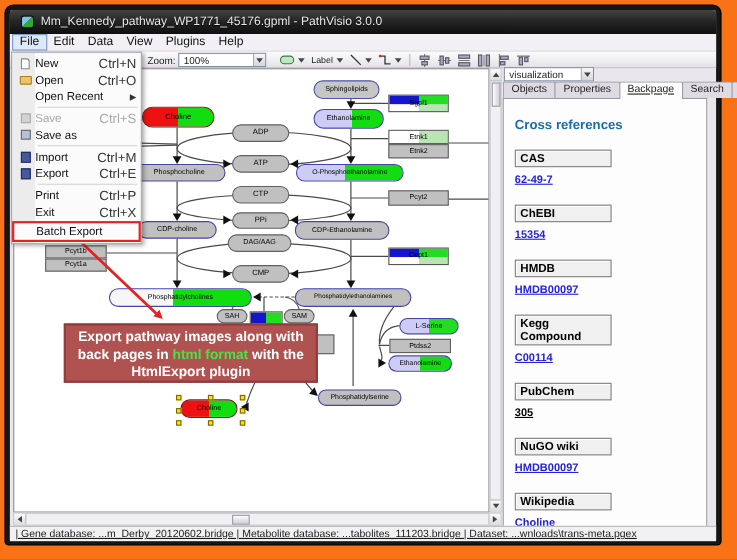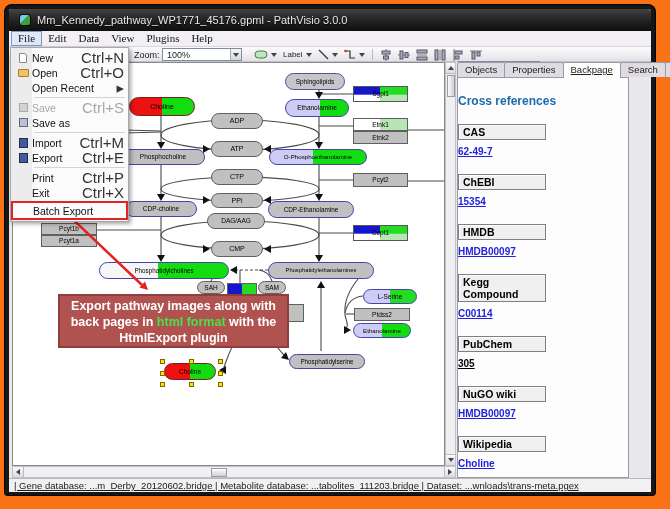--- a/index.html
+++ b/index.html
@@ -10,21 +10,21 @@
   
   .titlebar{position:absolute;left:0;top:0;right:0;height:22px;
             background:linear-gradient(#434343,#262626 45%,#0e0e0e);
             display:flex;align-items:center;padding-left:10px;border-radius:3px 3px 0 0;}
   .appicon{width:12px;height:12px;border-radius:3px;margin-right:6px;
            background:linear-gradient(135deg,#7ec4f0 0 45%,#3aa33a 45% 100%);border:1px solid #0a0a0a;}
   .title-text{color:#e9e9e9;font-size:11px;white-space:nowrap;text-shadow:0 1px 1px #000;}
   
   .menubar{position:absolute;left:0;top:22px;right:0;height:16px;background:#f2f0f4;
            border-bottom:1px solid #d8d6da;display:flex;align-items:stretch;padding-left:2px;font-size:11px;}
-  .menu-item{padding:1px 6px 12px 6px;color:#111;font-family:Liberation Serif, serif;}
+  .menu-item{padding:1px 6px 12px 6px;color:#111;}
   .menu-item.active{background:#dde8f8;border:1px solid #7a98c8;padding-top:0;}
   
   .toolbar{position:absolute;left:0;top:38px;right:0;height:15px;
            background:linear-gradient(#fcfcfd,#e4e2e8);border-bottom:1px solid #c6c4ca;font-size:9px;color:#222;}
   .tb-abs{position:absolute;top:1px;height:13px;display:flex;align-items:center;}
   .combo{background:#fff;border:1px solid #7e8fa5;height:13px;display:flex;align-items:center;
          font-size:9px;padding-left:4px;position:relative;}
   .combo .carrow{margin-left:auto;width:11px;height:100%;background:linear-gradient(#f6f6f6,#d7d7dc);
                  border-left:1px solid #aab;display:flex;align-items:center;justify-content:center;}
   .tri-d{width:0;height:0;border-left:3px solid transparent;border-right:3px solid transparent;border-top:4px solid #444;}
@@ -51,44 +51,44 @@
   .sb-btn{width:11px;background:linear-gradient(#fbfbfb,#dcdce0);border-right:1px solid #bbb;
           display:flex;align-items:center;justify-content:center;}
   .sb-btn.right{margin-left:auto;border-left:1px solid #bbb;border-right:none;}
   .sb-thumb-h{position:absolute;left:198px;top:1px;width:16px;height:9px;
               background:linear-gradient(#fdfdfd,#cfcfd6);border:1px solid #9a9aa2;}
   .sb-thumb-v{position:absolute;left:1px;top:12px;width:8px;height:22px;
               background:linear-gradient(90deg,#fdfdfd,#cfcfd6);border:1px solid #9a9aa2;}
   .tri-u{width:0;height:0;border-left:3px solid transparent;border-right:3px solid transparent;border-bottom:4px solid #444;}
   .tri-l{width:0;height:0;border-top:3px solid transparent;border-bottom:3px solid transparent;border-right:4px solid #444;}
   
-  .rpanel{position:absolute;left:448px;top:0;width:172px;height:416px;}
+  .rpanel{position:absolute;left:448px;top:12px;width:186px;height:416px;}
   .tabs{position:absolute;left:0;top:0;right:0;height:15px;display:flex;font-size:9.5px;}
   .tab{padding:1px 7px 0 7px;background:#dedbe2;border:1px solid #9a9aa4;border-bottom:none;
        margin-right:-1px;color:#222;border-radius:2px 2px 0 0;}
   .tab.active{background:#fdfdfd;position:relative;z-index:2;height:16px;text-decoration:underline;}
   .rcontent{position:absolute;left:0;top:15px;right:0;bottom:0;background:#fdfdfd;
-            border:1px solid #9a9aa4;padding:10px 0;overflow:hidden;}
+            border:1px solid #9a9aa4;padding:10px 10px;overflow:hidden;}
   .bp-title{color:#1b6aad;font-weight:bold;font-size:12px;margin:6px 0 16px 0;}
   .bp-sec{margin-bottom:17px;}
   .bp-header{width:88px;background:#f0f0f0;border:1px solid #808080;box-shadow:inset 1px 1px 0 #fff;
              font-weight:bold;font-size:10.5px;padding:1px 4px;color:#000;}
   .bp-value{margin-top:6px;font-size:10px;font-weight:bold;text-decoration:underline;}
   .bp-value.link{color:#2222dd;text-decoration:underline;}
   
   .statusbar{position:absolute;left:0;top:469px;right:0;height:14px;background:#f1f0f2;
              border-top:1px solid #b8b8bc;font-size:9.5px;color:#1a1a1a;padding:1px 0 0 5px;white-space:nowrap;text-decoration:underline;}
   
   .filemenu{position:absolute;left:1px;top:38px;width:119px;background:linear-gradient(90deg,#ececec 0 21px,#fbfbfb 21px);
             border:1px solid #a8a8ac;box-shadow:2px 2px 4px rgba(0,0,0,.35);z-index:50;padding:2px 1px;font-size:10.5px;}
   .fm-row{display:flex;align-items:center;height:15px;padding:0 3px 0 2px;color:#111;}
   .fm-row.disabled{color:#a8a8a8;}
   .fm-ico{width:18px;display:flex;align-items:center;justify-content:center;flex:0 0 18px;}
   .fm-label{flex:1;}
-  .fm-right{font-size:15px;color:#333;}
+  .fm-right{font-size:12px;color:#333;}
   .fm-row.disabled .fm-right{color:#a8a8a8;}
   .fm-sep{height:1px;background:#d4d4d4;margin:2px 2px 2px 22px;}
   .red-box{box-shadow:0 0 0 2px #e32222;margin:3px 1px 1px 1px;background:#fbfbfb;}
   
   .mi{display:inline-block;}
   .mi-new{width:8px;height:10px;background:#fff;border:1px solid #888;border-top-right-radius:3px;}
   .mi-open{width:11px;height:8px;background:#f0c36a;border:1px solid #a8821e;border-radius:1px;}
   .mi-save{width:9px;height:9px;background:#b9c2d4;border:1px solid #667;}
   .mi-save.gray{background:#d2d2d2;border-color:#aaa;}
   .mi-port{width:9px;height:10px;background:#46599e;border:1px solid #222c55;}

